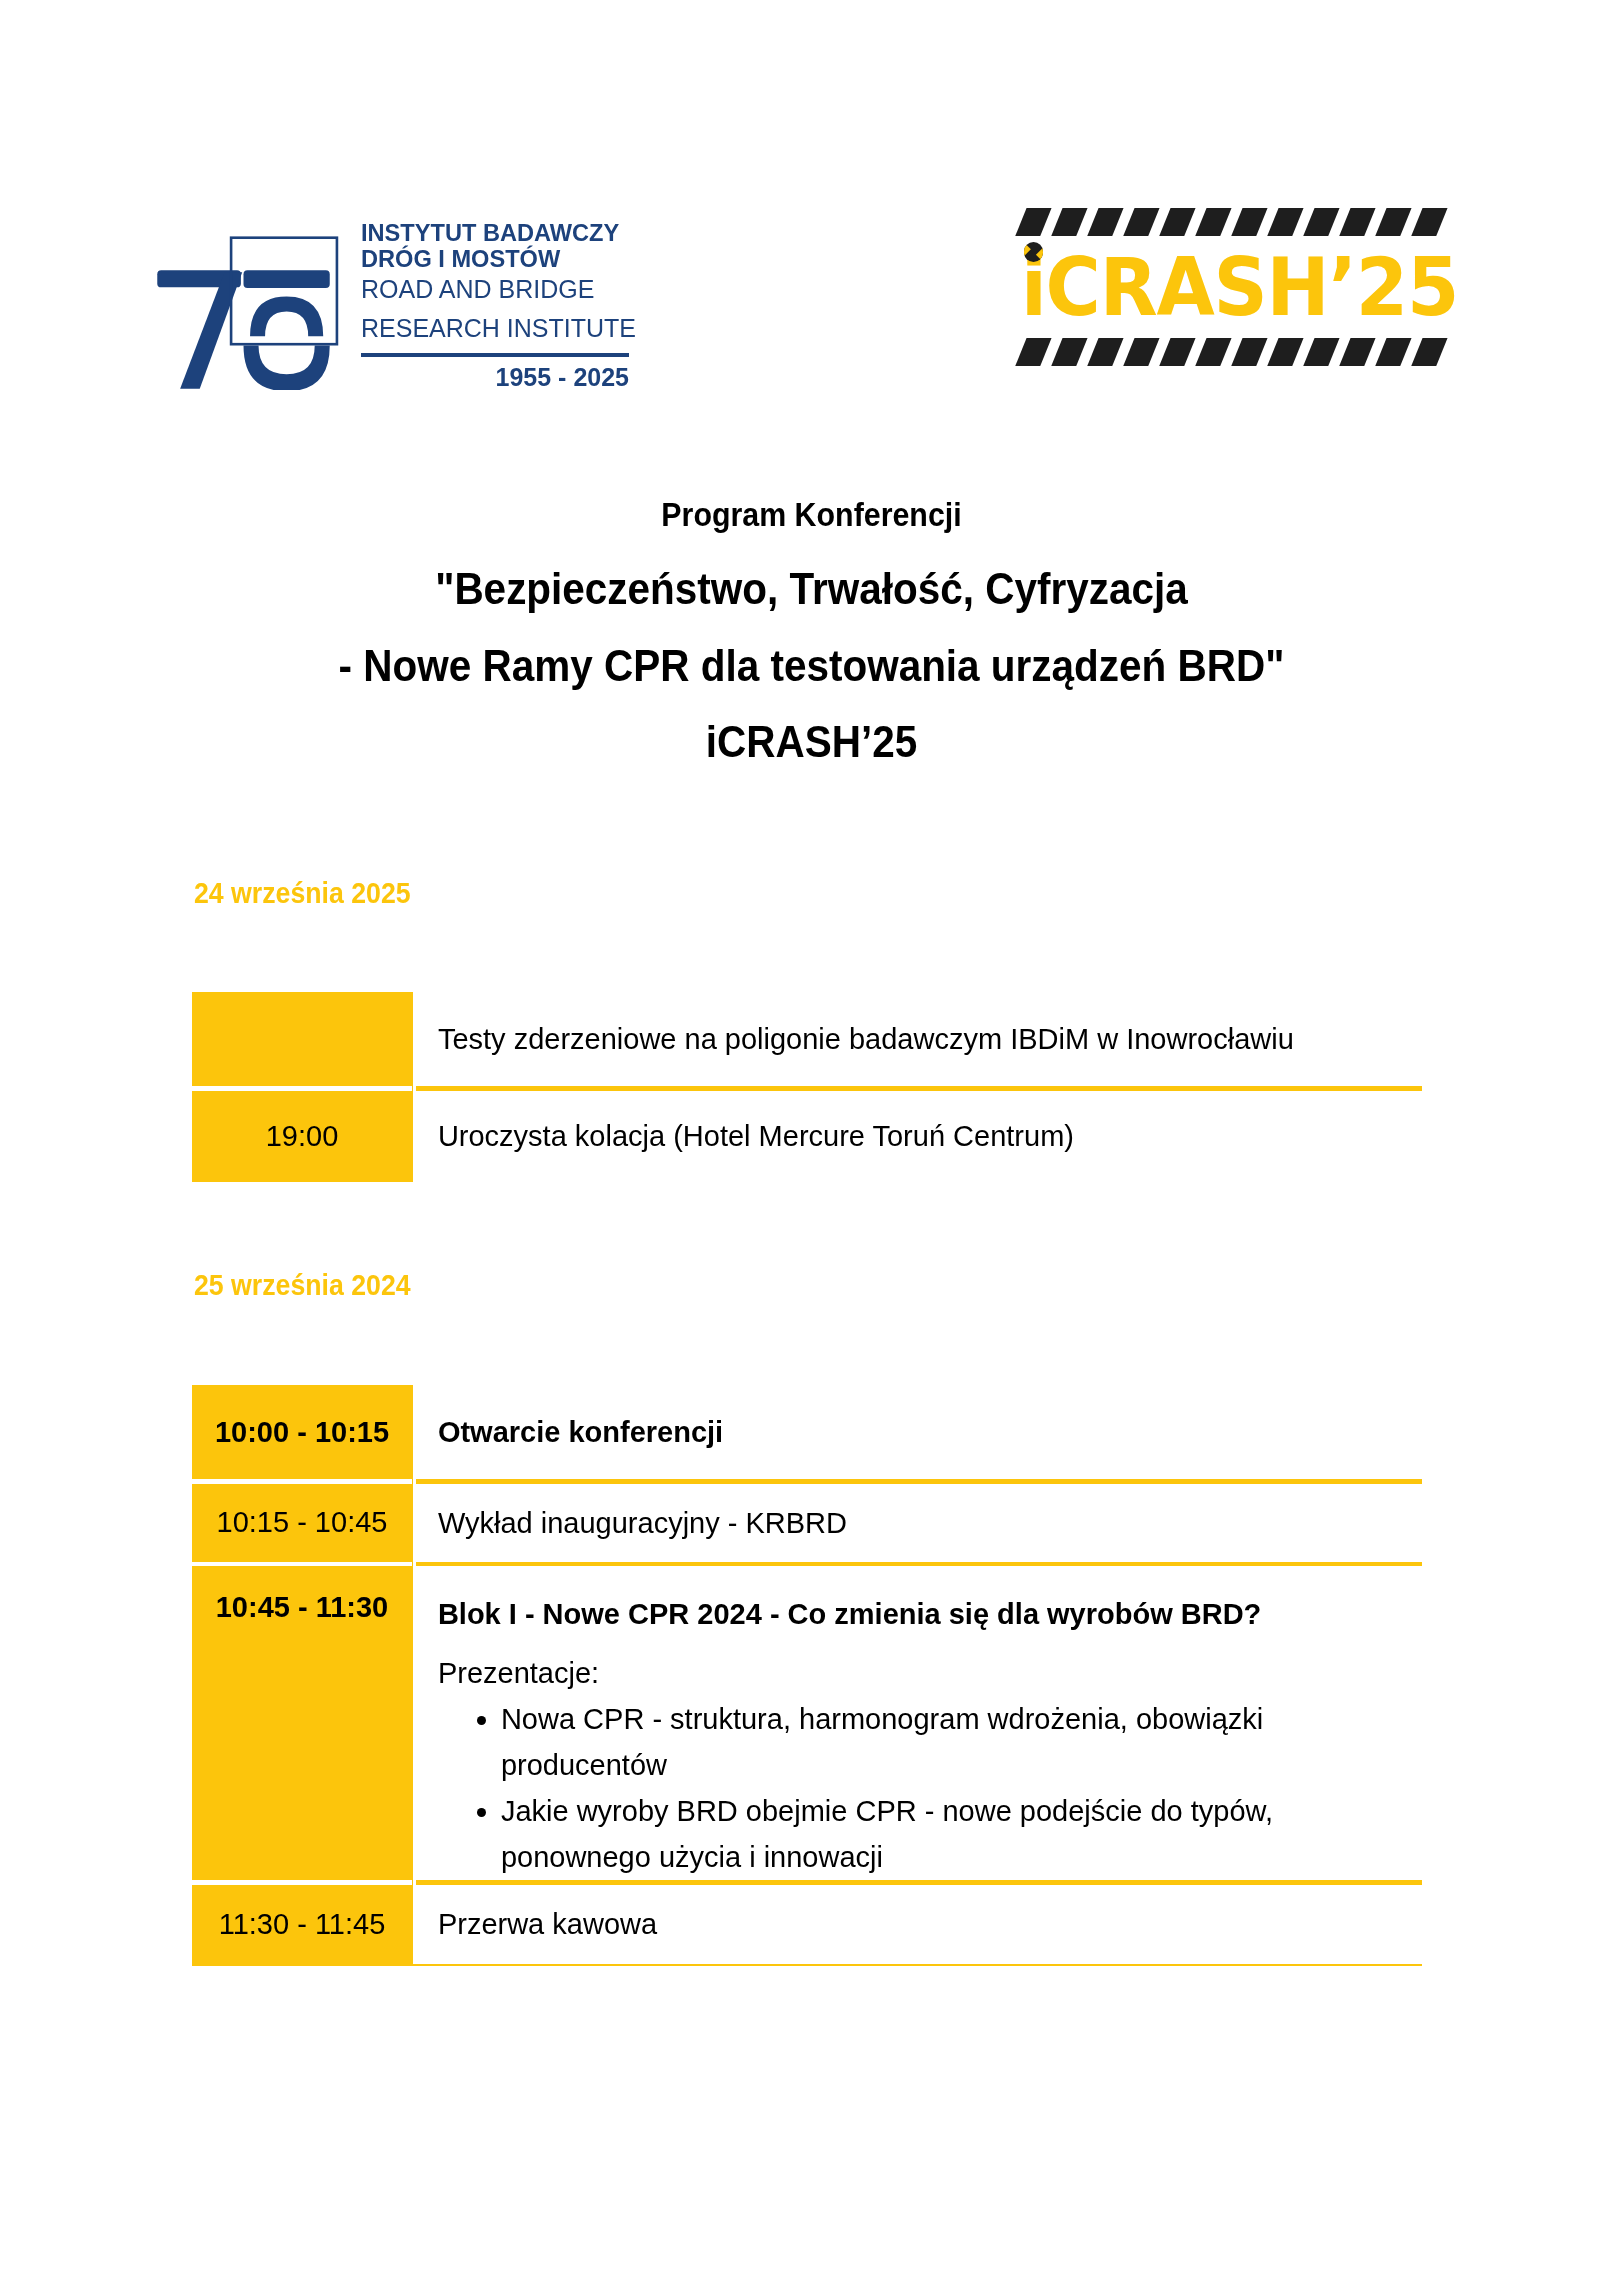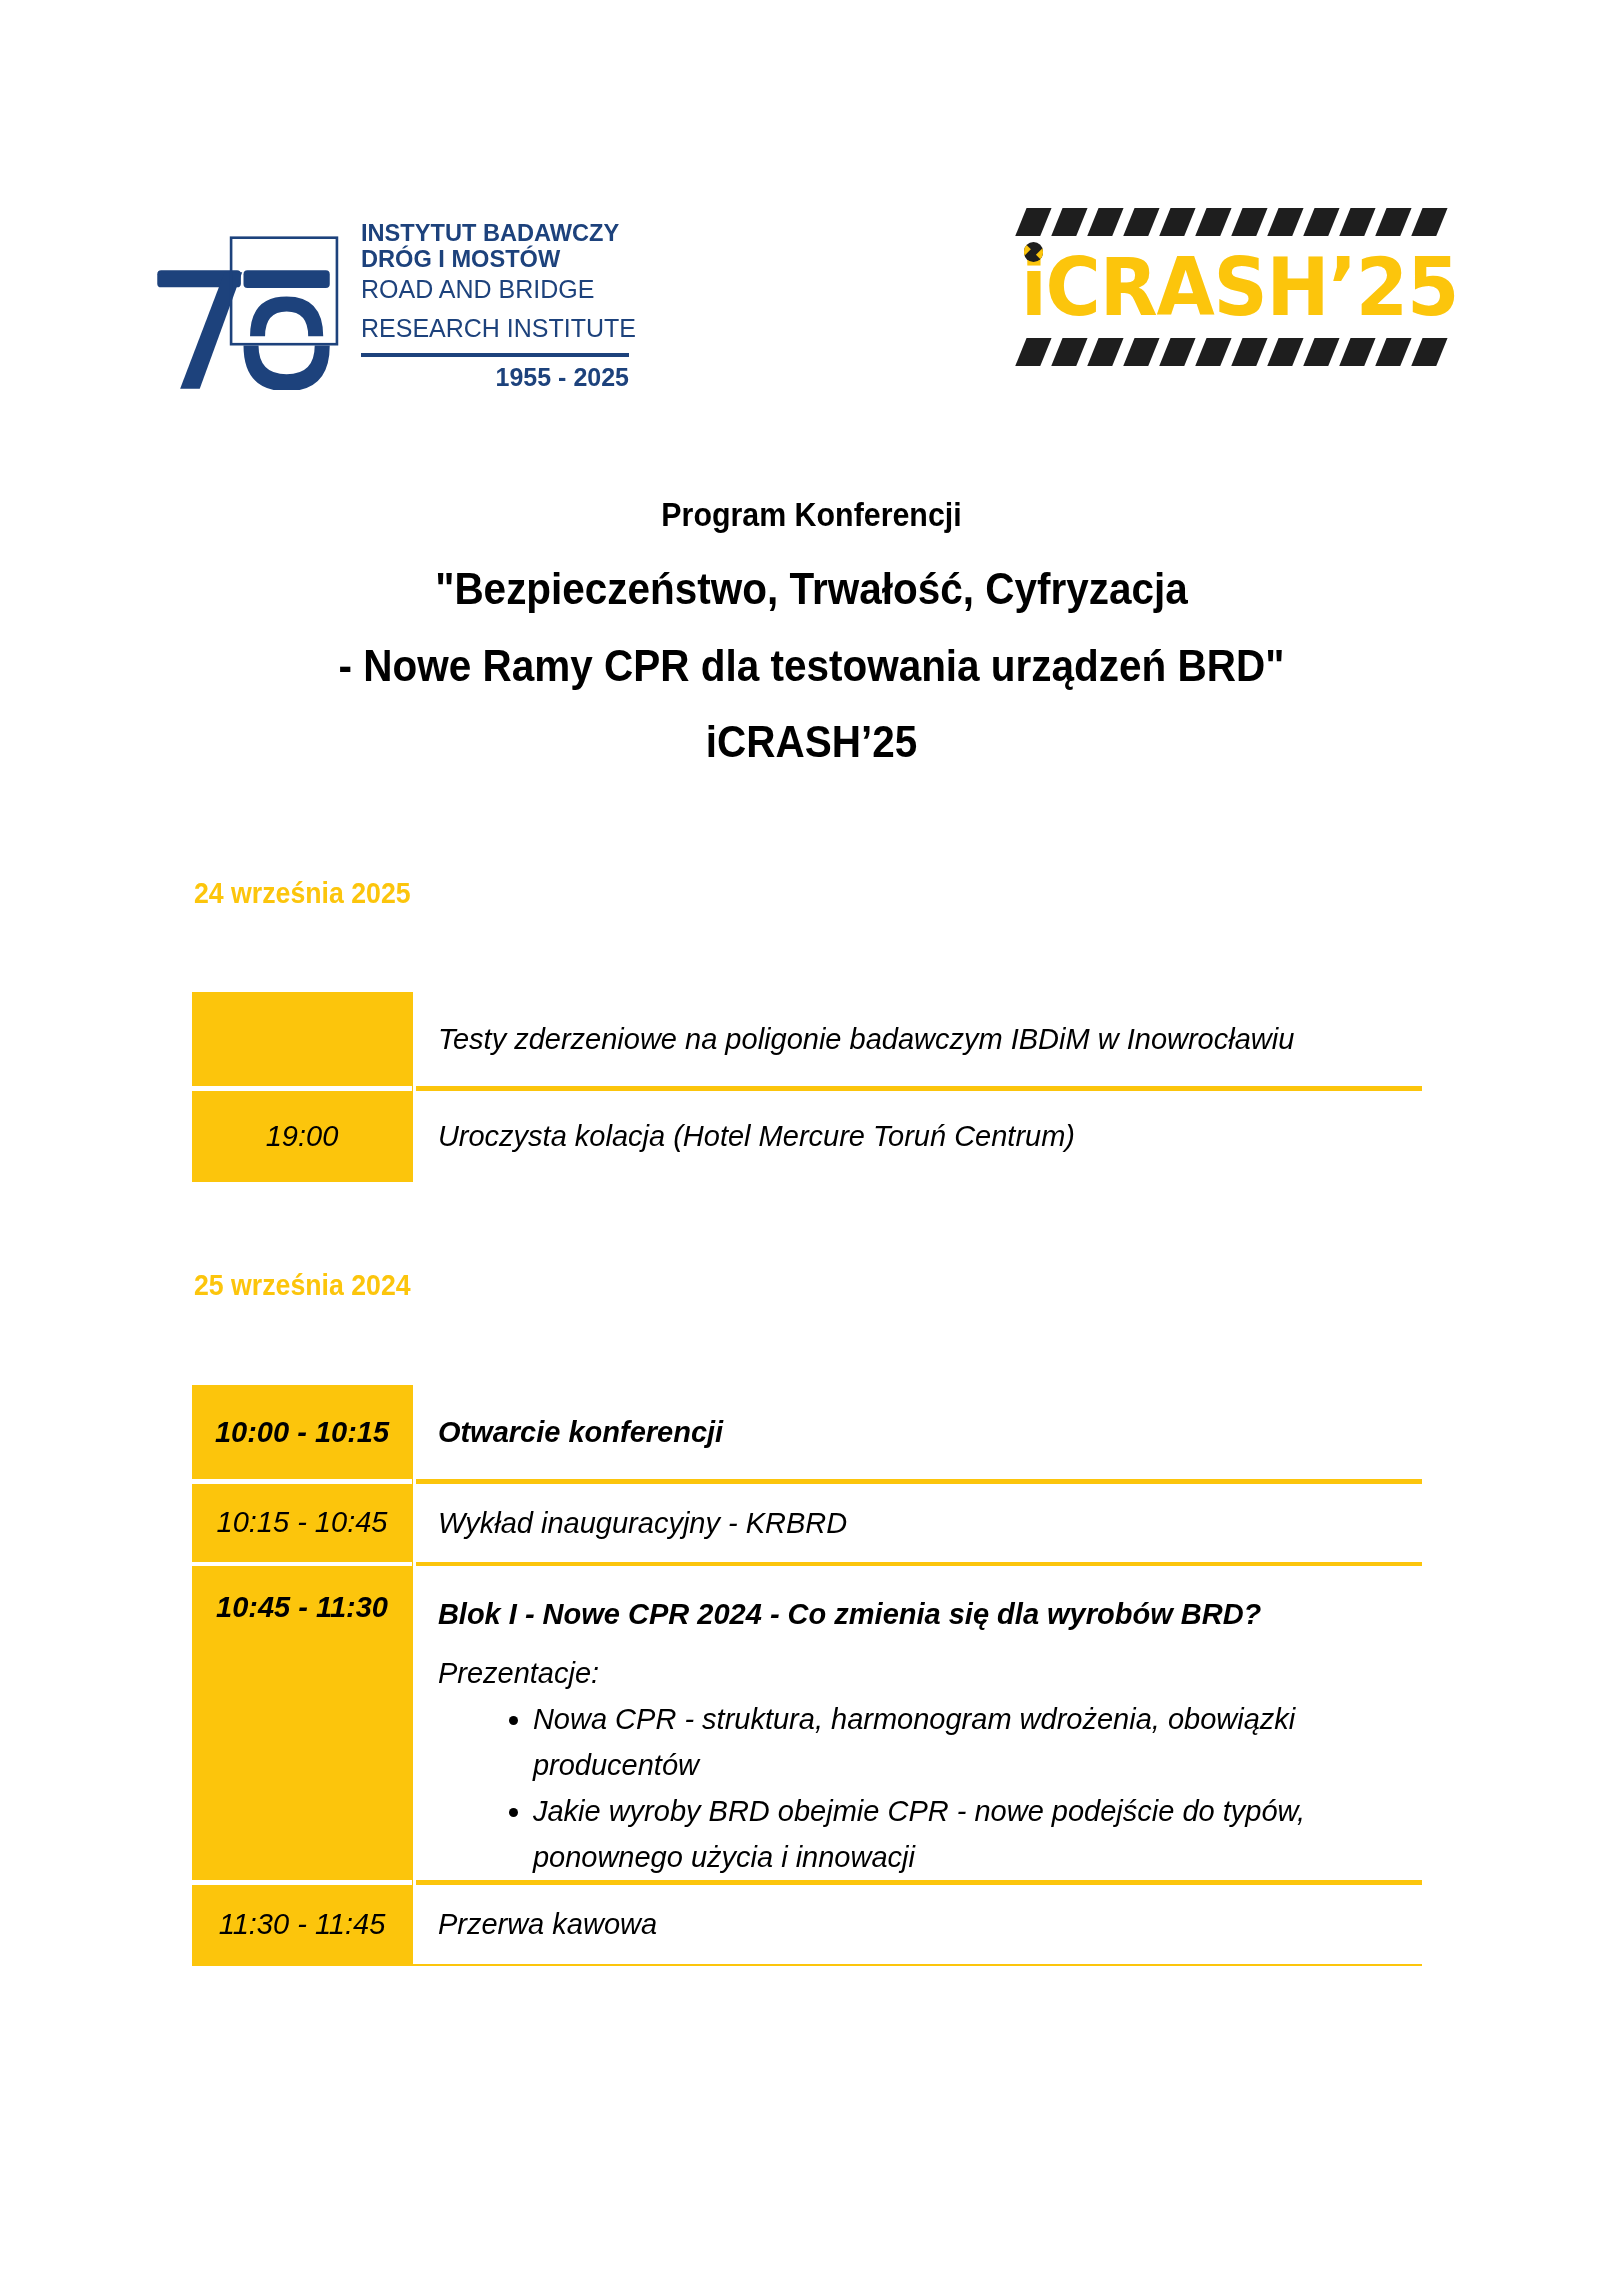--- a/index.html
+++ b/index.html
@@ -25,32 +25,32 @@
   
   .title-block { left: 0; width: 1623px; text-align: center; font-weight: bold; }
   .t-program { top: 492px; font-size: 33px; line-height: 46px; transform: scaleX(0.92); }
   .t-main1 { top: 559px; font-size: 44px; line-height: 59px; transform: scaleX(0.92); }
   .t-main2 { top: 636px; font-size: 44px; line-height: 59px; transform: scaleX(0.92); }
   .t-main3 { top: 712px; font-size: 44px; line-height: 59px; transform: scaleX(0.92); }
 
   .date-heading { left: 194px; font-weight: bold; font-size: 29px; color: #fcc50c; white-space: nowrap; transform: scaleX(0.92); transform-origin: left center; }
 
   
-  .sched { position: absolute; left: 192px; width: 1230px; font-style: italic; }
+  .sched { position: absolute; left: 192px; width: 1230px; }
   .row { position: relative; display: flex; }
   .time-cell { width: 220px; background: #fcc50c; display: flex; justify-content: center; font-size: 29px; flex: none; }
   .gap { width: 3.9px; flex: none; background: #fff; border-left: 1.3px solid #fcc50c; box-sizing: border-box; }
   .content-cell { flex: 1; padding-left: 22px; font-size: 29px; line-height: 46px; }
   .row-sep { display: flex; height: 4.6px; }
   .row-sep .l { width: 220px; background: #fff; }
   .row-sep .m { width: 3.9px; background: #fff; border-left: 1.3px solid #fcc50c; box-sizing: border-box; }
   .row-sep .r { flex: 1; background: #fcc50c; }
   .bold { font-weight: bold; }
   .bullets { margin: 0; padding-left: 63px; }
-  .bullets li { line-height: 46px; margin-left: 32px; }
+  .bullets li { line-height: 46px; }
   .bottom-line { height: 2.6px; background: #fcc50c; }
 </style>
 </head>
 <body>
 
 <div class="abs ibdim-logo">
   <svg width="196" height="170" viewBox="0 0 300 260" style="position:absolute;left:0;top:0;">
 
     <rect x="5" y="77" width="128" height="26" rx="6" fill="#1d427c"></rect>
     <polygon points="108,80 135,80 70,258 40,258" fill="#1d427c"></polygon>

